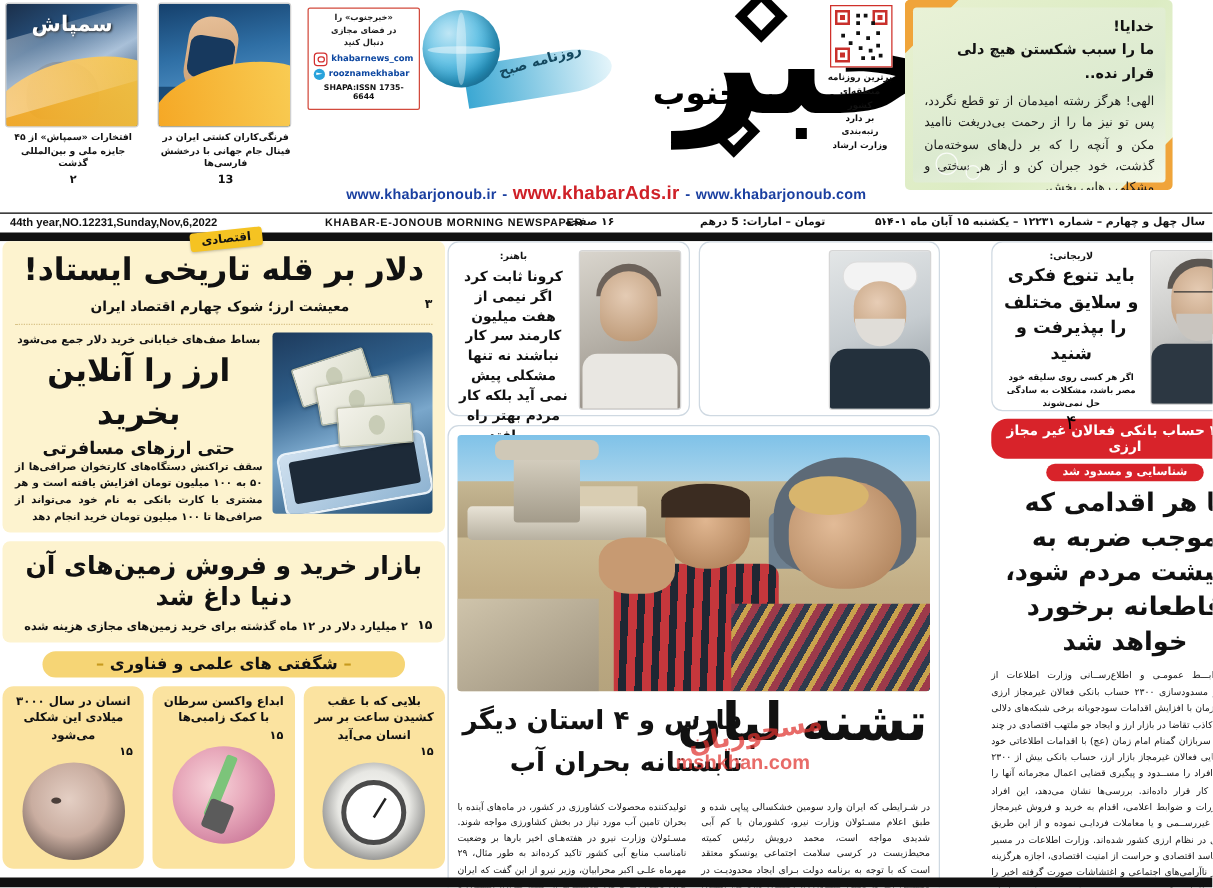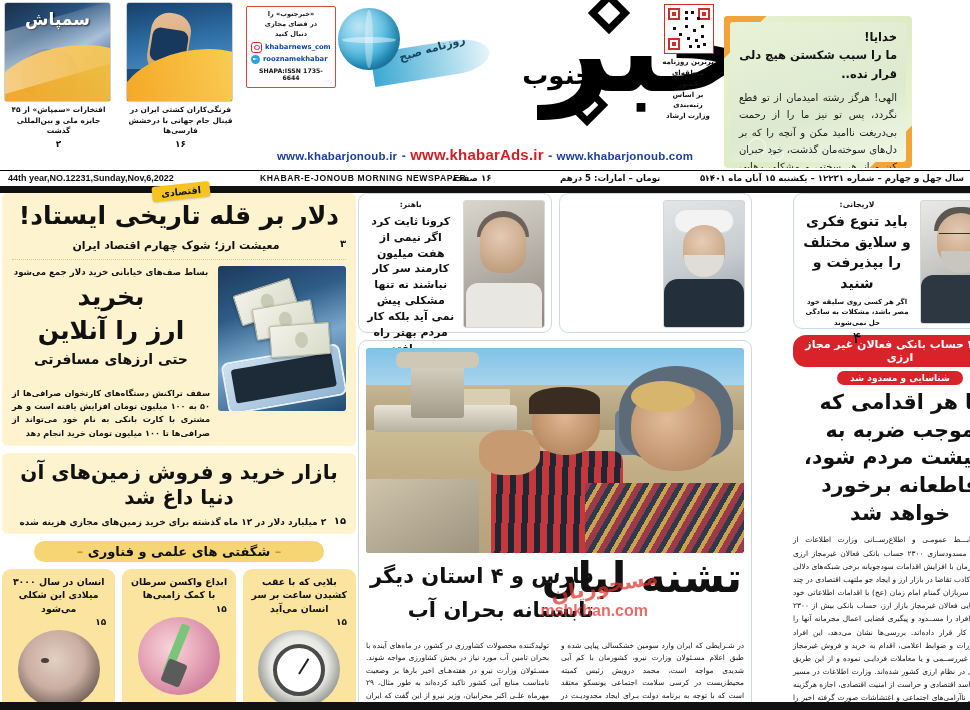--- a/index.html
+++ b/index.html
@@ -141,21 +141,21 @@
   }
   .qrpx{position:absolute;background:#111;}
   .qr .fnd{position:absolute;width:12px;height:12px;border:2.4px solid #c9302c;box-sizing:border-box;}
   .qr .fnd i{position:absolute;left:2px;top:2px;right:2px;bottom:2px;background:#c9302c;display:block;}
   .ranktext{
     margin-top:3px;font-size:7px;font-weight:bold;color:#111;line-height:1.55;text-align:center;direction:rtl;
   }
 
   
   .dua{
-    position:absolute;left:724px;top:16px;width:188px;height:152px;
+    position:absolute;left:724px;top:0;width:214px;height:152px;
     background:linear-gradient(135deg,#f0a43a 0%,#f0a43a 8%,#e6f0cf 8.5%,#dcecc3 55%,#eef5dd 100%);
     border-radius:4px;overflow:hidden;
   }
   .dua .inner{
     position:absolute;left:6px;top:6px;right:6px;bottom:6px;
     background:linear-gradient(160deg,#e9f2d6,#dcead0 60%,#f2f7e6);
     border-radius:3px;padding:6px 9px;box-sizing:border-box;direction:rtl;
   }
   .dua .corner{position:absolute;width:60px;height:60px;background:#f0a43a;}
   .dua .c1{left:-30px;top:-30px;transform:rotate(45deg);}
@@ -201,21 +201,21 @@
   .pg-red{
     display:inline-block;font-size:10px;font-weight:bold;color:#111;
   }
   .dotline{border-top:1.6px dotted #d9c489;margin:7px 0 6px;}
 
   .econ2{position:relative;display:flex;gap:8px;direction:rtl;}
   .econ2 .txt{flex:1;text-align:center;}
   .econ2 .kicker{font-size:8.6px;font-weight:bold;color:#111;line-height:1.5;}
   .econ2 .h2{font-size:25px;font-weight:bold;color:#111;line-height:1.3;margin-top:2px;}
   .econ2 .h3{font-size:14px;font-weight:bold;color:#111;margin-top:3px;}
-  .econ2 .body{font-size:8.2px;font-weight:bold;color:#111;line-height:1.62;text-align:justify;margin-top:20px;}
+  .econ2 .body{font-size:8.2px;font-weight:bold;color:#111;line-height:1.62;text-align:justify;margin-top:0;}
   .money{
     width:128px;height:145px;border-radius:3px;flex:none;position:relative;overflow:hidden;
     background:linear-gradient(160deg,#1d3a5c 0%,#2e5d88 30%,#7aa7cb 55%,#1f4a70 100%);
   }
   .money .bill{
     position:absolute;width:58px;height:30px;background:linear-gradient(140deg,#f3f2ea,#d8dbc9);
     border:1px solid #b9bba4;border-radius:2px;box-shadow:0 1px 3px rgba(0,0,0,.4);
   }
   .money .bill:after{content:"";position:absolute;left:24px;top:7px;width:13px;height:16px;border-radius:50%;
     background:#c8ccb6;}
@@ -391,21 +391,21 @@
     <div class="teaser" style="left:128px;">
       <div class="thumb ph2">
         <div class="mat"></div>
         <div class="mat2"></div>
         <div class="body"></div>
         <div class="singlet"></div>
         <div class="body2"></div>
         <div class="swoosh"></div>
       </div>
       <div class="cap">فرنگی‌کاران کشتی ایران در فینال جام جهانی با درخشش فارسی‌ها</div>
-      <div class="pg">۱۶</div>
+      <div class="pg">13</div>
     </div>
 
     <div class="socialbox">
       <div class="sline">«خبرجنوب» را</div>
       <div class="sline">در فضای مجازی</div>
       <div class="sline">دنبال کنید</div>
       <div class="soc-row">
         <span class="soc-ig"></span>
         <span>khabarnews_com</span>
       </div>
@@ -454,21 +454,21 @@
         <span class="qrpx" style="left:22px;top:32px;width:3px;height:3px;"></span>
         <span class="qrpx" style="left:30px;top:34px;width:3px;height:3px;"></span>
         <span class="qrpx" style="left:36px;top:30px;width:3px;height:3px;"></span>
         <span class="qrpx" style="left:24px;top:40px;width:3px;height:3px;"></span>
         <span class="qrpx" style="left:32px;top:40px;width:3px;height:3px;"></span>
         <span class="qrpx" style="left:38px;top:38px;width:3px;height:3px;"></span>
       </div>
       <div class="ranktext">
         <div>برترین روزنامه</div>
         <div>منطقه‌ای کشور</div>
-        <div>بر اساس</div>
+        <div>بر دارد</div>
         <div>رتبه‌بندی</div>
         <div>وزارت ارشاد</div>
       </div>
     </div>
 
     <div class="dua">
       <div class="c1 corner"></div>
       <div class="c2 corner"></div>
       <div class="inner">
         <div class="bubble" style="left:18px;bottom:6px;width:16px;height:16px;"></div>
@@ -515,22 +515,22 @@
 
         <div class="econ2">
           <div class="money">
             <div class="phone"></div>
             <div class="bill b1"></div>
             <div class="bill b2"></div>
             <div class="bill b3"></div>
           </div>
           <div class="txt">
             <div class="kicker">بساط صف‌های خیابانی خرید دلار جمع می‌شود</div>
+            <div class="h2">ارز را آنلاین</div>
             <div class="h2">بخرید</div>
-            <div class="h2">ارز را آنلاین</div>
             <div class="h3">حتی ارزهای مسافرتی</div>
             <div class="body">سقف تراکنش دستگاه‌های کارتخوان صرافی‌ها از ۵۰ به ۱۰۰ میلیون تومان افزایش یافته است و هر مشتری با کارت بانکی به نام خود می‌تواند از صرافی‌ها تا ۱۰۰ میلیون تومان خرید انجام دهد</div>
           </div>
         </div>
       </div>
 
       <div class="land-box">
         <div class="h">بازار خرید و فروش زمین‌های آن دنیا داغ شد</div>
         <div style="display:flex;align-items:center;justify-content:space-between;margin-top:3px;">
           <span class="pg-red">۱۵</span>

